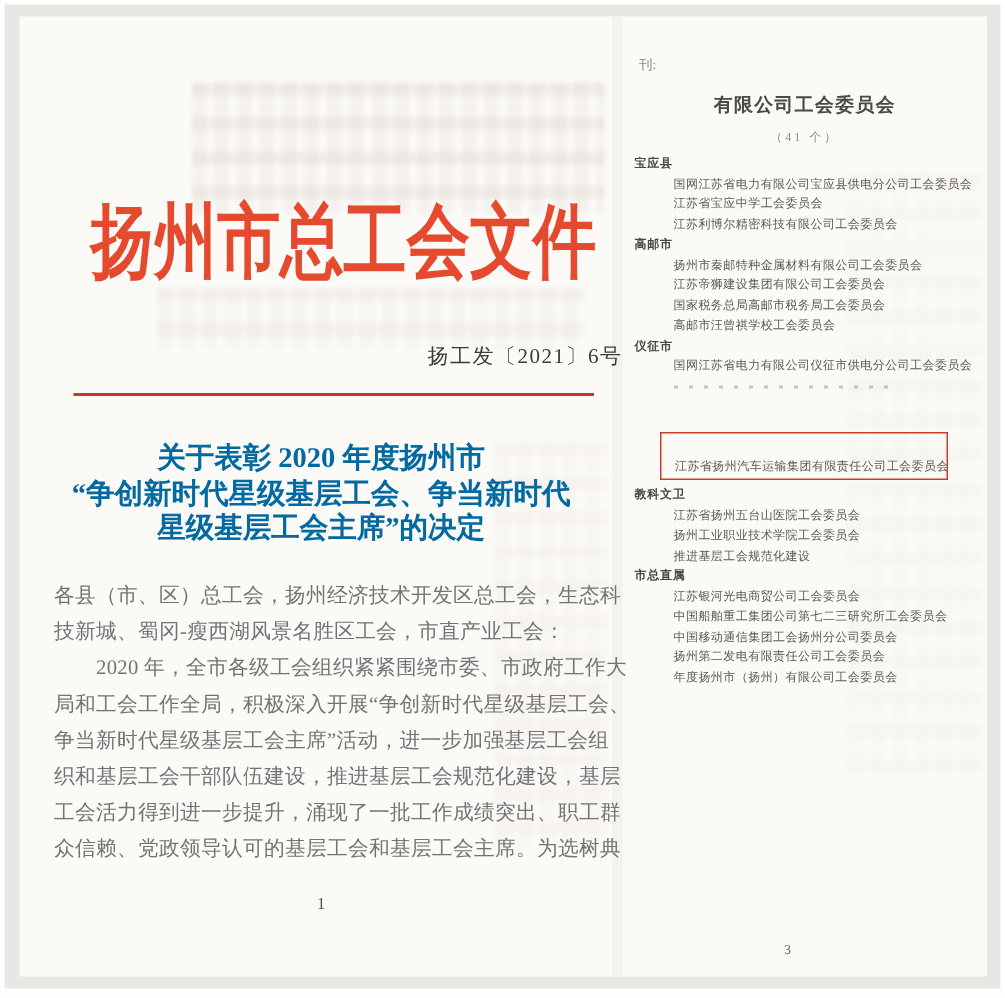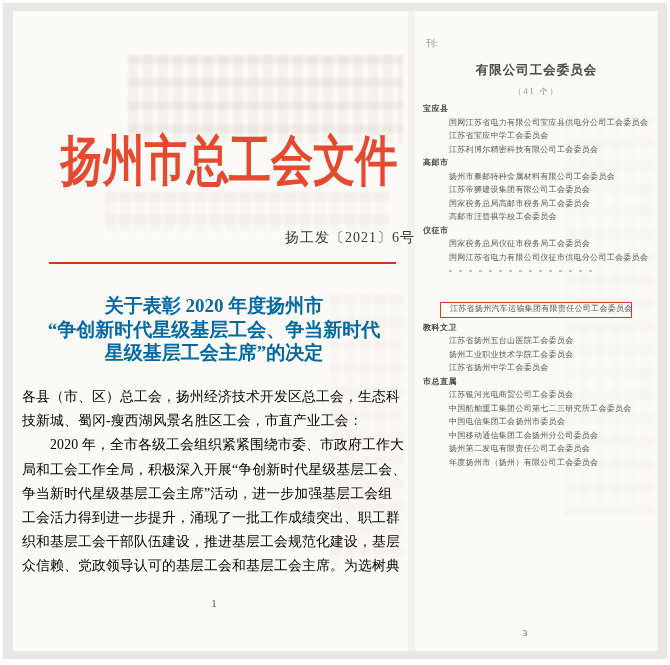--- a/index.html
+++ b/index.html
@@ -25,43 +25,43 @@
   
   .left-page { position:absolute; left:13px; top:11px; width:402px; height:620px; }
   .banner { position:absolute; left:0; top:121px; width:402px; text-align:center; }
   .banner span { display:inline-block; font-size:54px; font-weight:700; line-height:58px;
                  letter-spacing:0px; transform:scaleX(.78); white-space:nowrap; }
   .doc-number { position:absolute; left:0; top:218px; width:402px; text-align:right;
                 font-size:14px; color:#3c3a38; letter-spacing:1px; }
   .red-rule { position:absolute; left:36px; top:251px; width:347px; height:2px; }
   .doc-title { position:absolute; left:0; top:283px; width:402px; text-align:center;
                font-size:19px; font-weight:700; color:#0369a1; line-height:23.5px; }
-  .body-text { position:absolute; left:9px; top:374px; width:368px;
-               font-size:13.8px; color:#000000; line-height:24.2px;
+  .body-text { position:absolute; left:23px; top:374px; width:368px;
+               font-size:13.8px; color:#737373; line-height:24.2px;
                letter-spacing:.2px; white-space:nowrap; }
   .page-num-left { position:absolute; left:0; top:586px; width:402px; text-align:center;
                    font-size:11px; color:#55534f; }
 
   
   .right-page { position:absolute; left:415px; top:11px; width:243px; height:640px;
                 font-family:"Liberation Serif","DejaVu Serif",serif; }
   .top-note { position:absolute; left:11px; top:26px; font-size:9px; color:#8d8a85; }
   .list-title { position:absolute; left:0; top:51px; width:243px; text-align:center;
                 font-size:12.5px; font-weight:700; color:#4c4945; letter-spacing:1px; }
   .list-count { position:absolute; left:0; top:75px; width:243px; text-align:center;
                 font-size:8px; color:#8f8c87; letter-spacing:2px; }
   .union-list { position:absolute; left:8px; top:91px; width:228px; }
   .sec.gap { margin-top:18px; }
   .sec-name { font-size:8px; font-weight:700; color:#4b4843; line-height:13.5px;
               letter-spacing:.5px; }
   .sec-name:empty { display:none; }
   .row { font-size:8px; color:#5c5953; line-height:13.5px; padding-left:26px;
          letter-spacing:.3px; white-space:nowrap; }
   .row.boxed { margin-left:17px; margin-top:4px; margin-bottom:3px; width:192px;
-               padding:0 4px 3px 9px; line-height:11px;
+               padding:16px 4px 3px 9px; line-height:11px;
                border:1.4px solid #d13c28; border-right-color:#eda493; }
   .row.faded { height:13.5px; padding-left:26px; }
   .row.faded::after { content:""; display:block; margin-top:6px; width:150px; height:2px;
       opacity:.45;
       background:repeating-linear-gradient(90deg,#8a827a 0 3px, rgba(0,0,0,0) 3px 10px); }
   .page-num-right { position:absolute; left:0; top:617px; width:220px; text-align:center;
                     font-size:9px; color:#6b6862; }
 </style>
 </head>
 <body>
@@ -86,22 +86,22 @@
         <div>关于表彰 2020 年度扬州市</div>
         <div>“争创新时代星级基层工会、争当新时代</div>
         <div>星级基层工会主席”的决定</div>
       </div>
     <div class="body-text">
         <div>各县（市、区）总工会，扬州经济技术开发区总工会，生态科</div>
         <div>技新城、蜀冈-瘦西湖风景名胜区工会，市直产业工会：</div>
         <div>　　2020 年，全市各级工会组织紧紧围绕市委、市政府工作大</div>
         <div>局和工会工作全局，积极深入开展“争创新时代星级基层工会、</div>
         <div>争当新时代星级基层工会主席”活动，进一步加强基层工会组</div>
+        <div>织和基层工会干部队伍建设，推进基层工会规范化建设，基层</div>
         <div>工会活力得到进一步提升，涌现了一批工作成绩突出、职工群</div>
-        <div>织和基层工会干部队伍建设，推进基层工会规范化建设，基层</div>
         <div>众信赖、党政领导认可的基层工会和基层工会主席。为选树典</div>
       </div>
     <div class="page-num-left">1</div>
   </div>
 
   <div class="right-page">
     <div class="top-note">刊:</div>
     <div class="list-title">有限公司工会委员会</div>
     <div class="list-count">（41 个）</div>
     <div class="union-list">
@@ -113,38 +113,36 @@
         </div>
         <div class="sec">
           <div class="sec-name">高邮市</div>
           <div class="row">扬州市秦邮特种金属材料有限公司工会委员会</div>
           <div class="row">江苏帝狮建设集团有限公司工会委员会</div>
           <div class="row">国家税务总局高邮市税务局工会委员会</div>
           <div class="row">高邮市汪曾祺学校工会委员会</div>
         </div>
         <div class="sec">
           <div class="sec-name">仪征市</div>
-          <div class="row">国家税务总局仪征市税务局工会委员会</div>
           <div class="row">国网江苏省电力有限公司仪征市供电分公司工会委员会</div>
           <div class="row faded"></div>
         </div>
         <div class="sec gap">
           <div class="row boxed" style="border-color: rgb(209, 60, 40);">江苏省扬州汽车运输集团有限责任公司工会委员会</div>
         </div>
         <div class="sec">
           <div class="sec-name">教科文卫</div>
           <div class="row">江苏省扬州五台山医院工会委员会</div>
           <div class="row">扬州工业职业技术学院工会委员会</div>
-          <div class="row">江苏省扬州中学工会委员会</div>
+          <div class="row">推进基层工会规范化建设</div>
         </div>
         <div class="sec">
           <div class="sec-name">市总直属</div>
           <div class="row">江苏银河光电商贸公司工会委员会</div>
           <div class="row">中国船舶重工集团公司第七二三研究所工会委员会</div>
-          <div class="row">中国电信集团工会扬州市委员会</div>
           <div class="row">中国移动通信集团工会扬州分公司委员会</div>
           <div class="row">扬州第二发电有限责任公司工会委员会</div>
           <div class="row">年度扬州市（扬州）有限公司工会委员会</div>
         </div>
       </div>
     <div class="page-num-right">3</div>
   </div>
 </div>
 
 </body></html>

